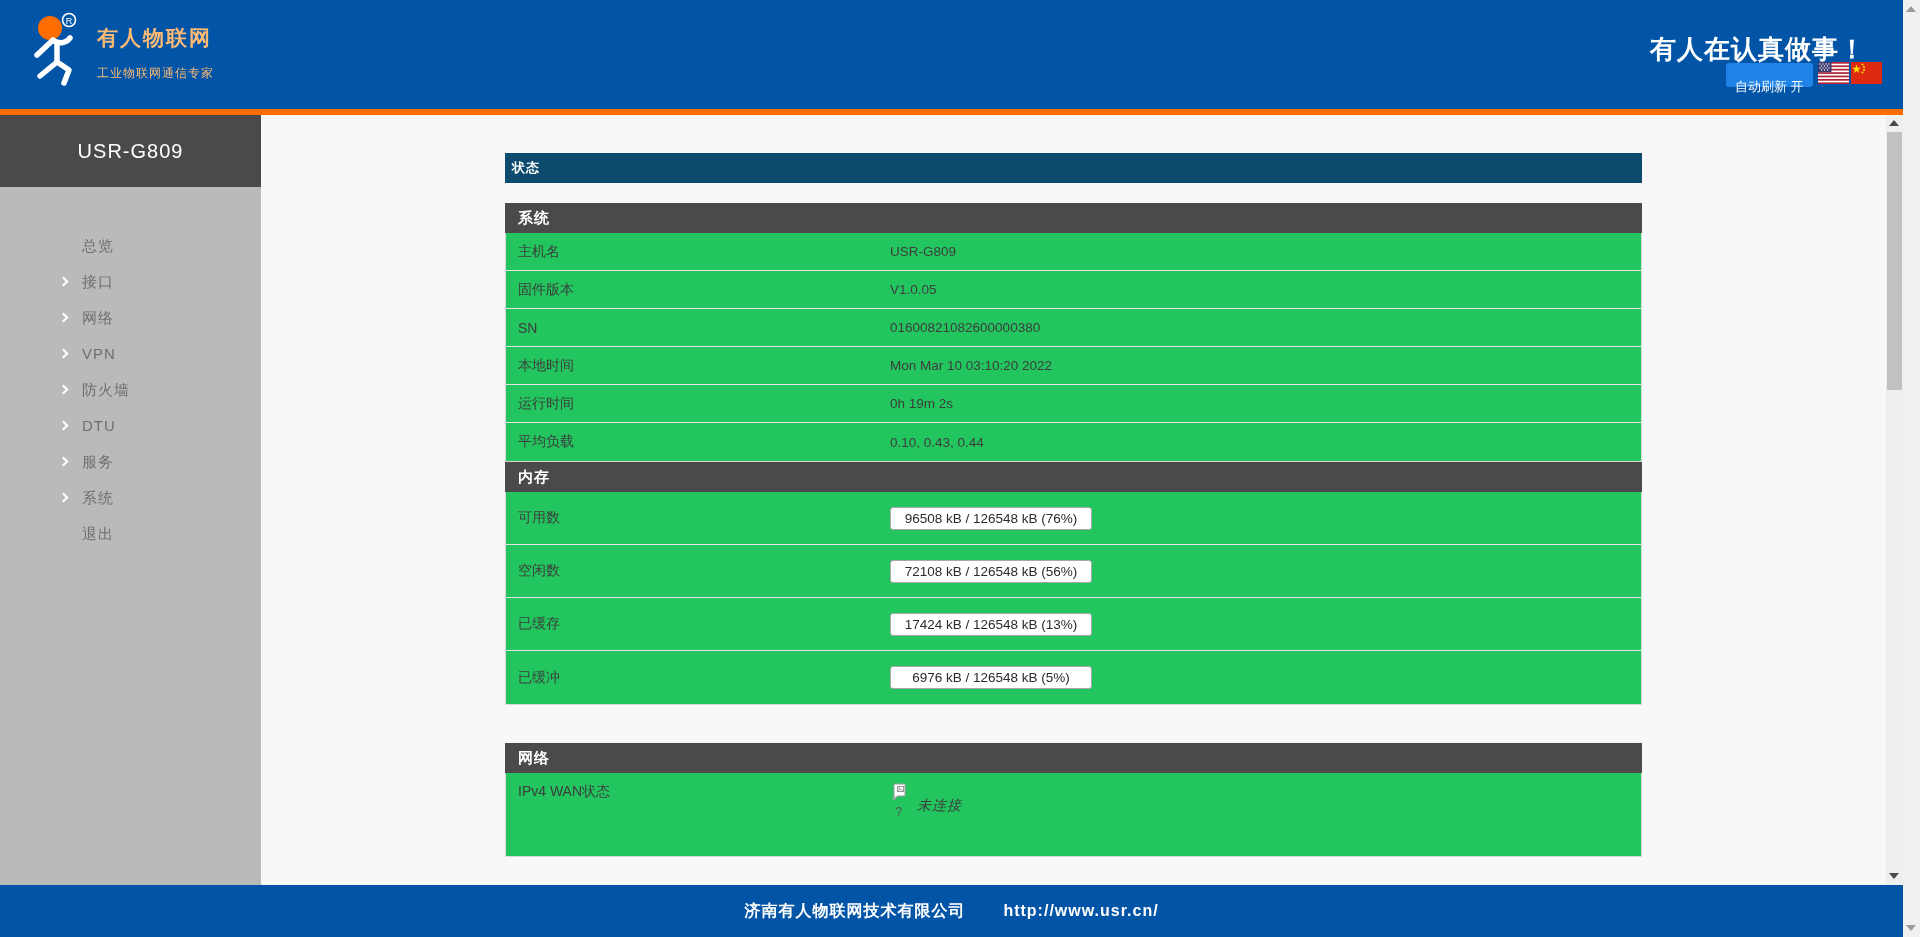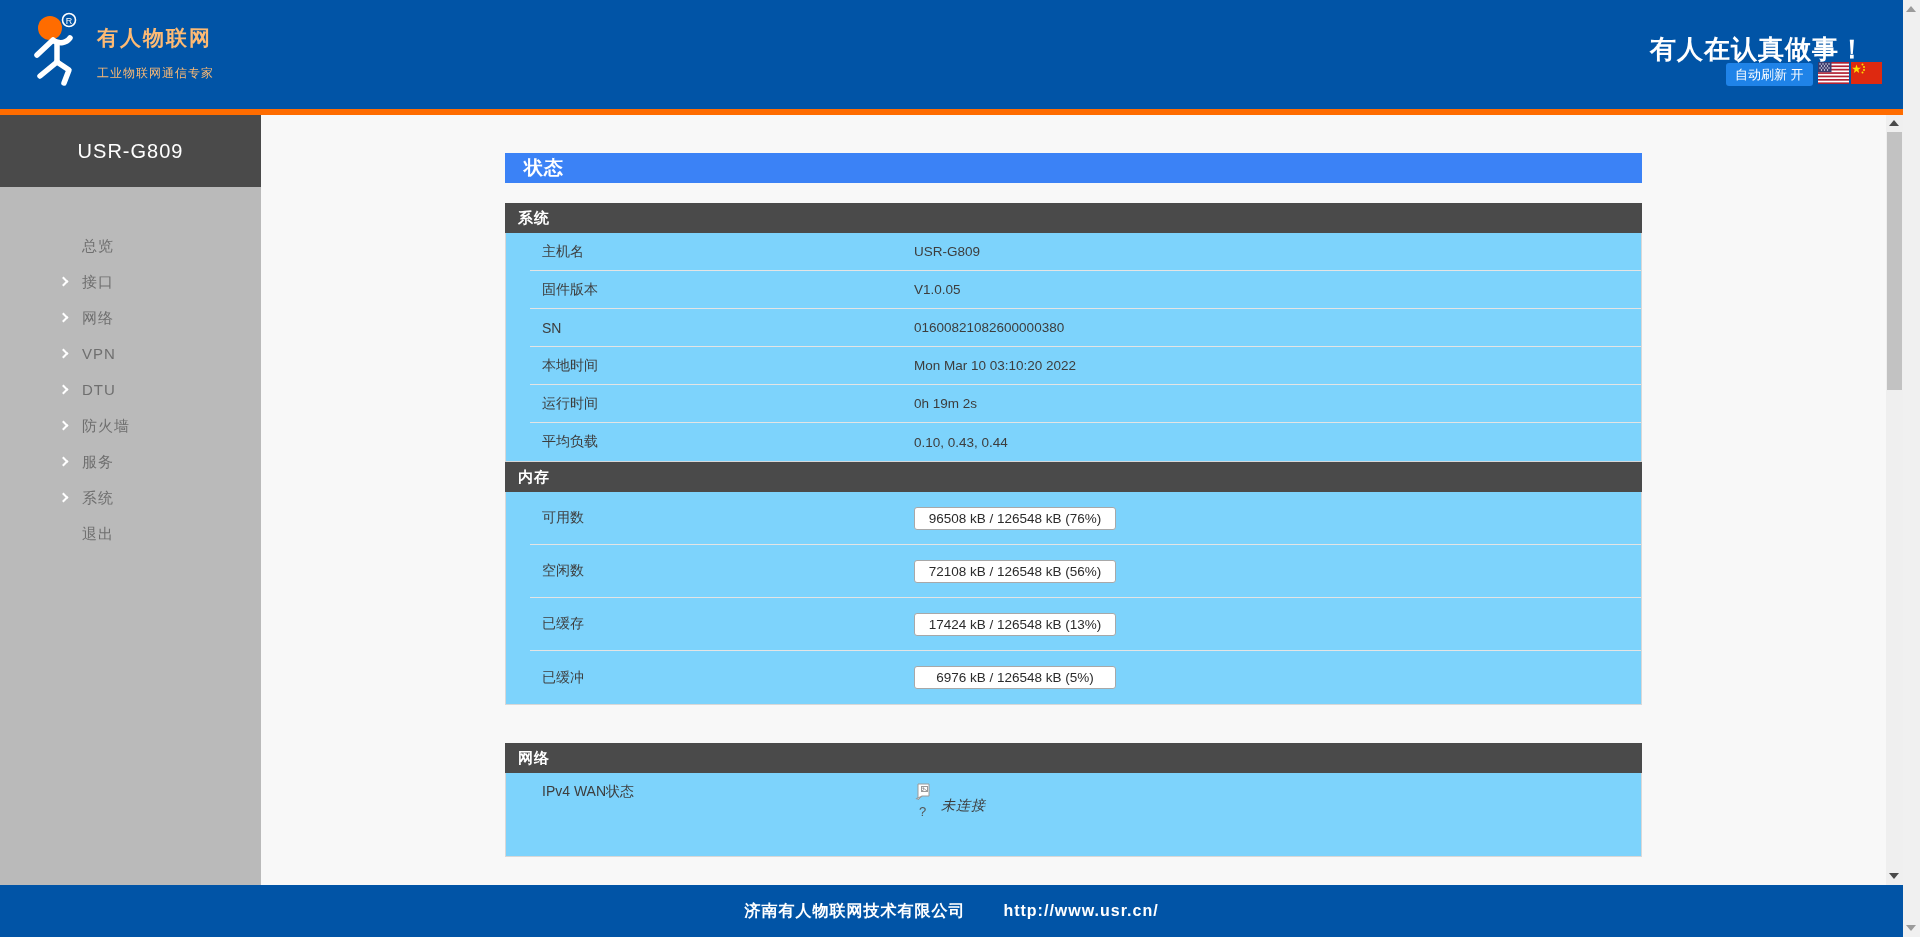--- a/index.html
+++ b/index.html
@@ -8,42 +8,42 @@
   #screen { position:relative; width:1920px; height:937px; overflow:hidden; background:#f8f8f8; }
 
   
   .topbar { position:absolute; left:0; top:0; width:1903px; height:109px; background:#0154a6; }
   .accent-line { position:absolute; left:0; top:109px; width:1903px; height:6px; background:#ff6c00; }
   .logo-wrap { position:absolute; left:24px; top:10px; width:62px; height:90px; }
   .brand-block { position:absolute; left:97px; top:24px; color:#fdba74; }
   .brand-title { font-size:21px; font-weight:bold; letter-spacing:2px; }
   .brand-tagline { font-size:12px; margin-top:13px; letter-spacing:1px; }
   .slogan { position:absolute; top:32px; left:1650px; width:220px; color:#ffffff; font-size:26px; font-weight:bold; letter-spacing:1px; white-space:nowrap; }
-  .auto-refresh-btn { position:absolute; left:1726px; top:63px; height:23px; padding:0 9px; background:#1f83e8; color:#ffffff; font-size:13px; line-height:23px; border:none; border-radius:3px; cursor:pointer; white-space:nowrap; }
+  .auto-refresh-btn { position:absolute; left:1726px; top:63px; height:23px; padding:12px 9px; background:#1f83e8; color:#ffffff; font-size:13px; line-height:23px; border:none; border-radius:3px; cursor:pointer; white-space:nowrap; }
   .flag { position:absolute; top:62px; width:31px; height:22px; cursor:pointer; }
   .flag-us { left:1818px; }
   .flag-cn { left:1851px; }
 
   
   .sidebar { position:absolute; left:0; top:115px; width:261px; height:770px; background:#bababa; }
   .device-block { width:261px; height:72px; background:#4a4a4a; color:#ffffff; font-size:20px; letter-spacing:1px; display:flex; align-items:center; justify-content:center; }
   .menu { list-style:none; padding-top:41px; }
   .menu li { position:relative; height:36px; line-height:36px; padding-left:82px; font-size:15px; color:#6f6f6f; cursor:pointer; letter-spacing:1px; }
   .chev { position:absolute; left:60px; top:14px; width:7px; height:7px; border-top:2px solid #ffffff; border-right:2px solid #ffffff; transform:rotate(45deg); }
 
   
   .main { position:absolute; left:261px; top:115px; width:1625px; height:770px; background:#f8f8f8; overflow:hidden; }
   .content-col { position:absolute; left:244px; top:0; width:1137px; }
-  .page-title-bar { margin-top:38px; height:30px; background:#3b82f6; color:#ffffff; font-size:19px; font-weight:bold; line-height:30px; padding-left:19px; letter-spacing:1px; }
+  .page-title-bar { margin-top:38px; height:30px; background:#0c4a6e; color:#ffffff; font-size:13px; font-weight:bold; line-height:30px; padding-left:7px; letter-spacing:1px; }
   .section-header { height:30px; background:#4a4a4a; color:#ffffff; font-size:15px; font-weight:bold; line-height:30px; padding-left:13px; letter-spacing:1px; }
   .sh-system { margin-top:20px; }
   .sh-memory { }
   .sh-network { margin-top:38px; }
   .sh-partial { margin-top:30px; }
-  .info-table { background:#7dd3fc; border:1px solid #d8d8d8; border-top:none;padding-left:24px; }
+  .info-table { background:#22c55e; border:1px solid #d8d8d8; border-top:none; }
   .info-row { position:relative; border-bottom:1px solid #e4e4e4; }
   .info-row:last-child { border-bottom:none; }
   .sys-row { height:38px; }
   .mem-row { height:53px; }
   .net-row { height:83px; }
   .row-label { position:absolute; left:12px; top:0; bottom:0; display:flex; align-items:center; font-size:14px; color:#3d3d3d; }
   .row-value { position:absolute; left:384px; top:0; bottom:0; display:flex; align-items:center; font-size:13.5px; color:#3d3d3d; }
   .mem-bar { position:relative; width:202px; height:23px; border:1px solid #a8a8a8; border-radius:3px; background:#ffffff; overflow:hidden; }
   .mem-fill { height:100%; background:#c9c9c9; }
   .mem-text { position:absolute; left:0; top:0; width:100%; height:100%; text-align:center; line-height:21px; font-size:13.5px; color:#2b2b2b; white-space:nowrap; }
@@ -135,22 +135,22 @@
   </div>
   <div class="accent-line"></div>
 
   <div class="sidebar">
     <div class="device-block">USR-G809</div>
     <ul class="menu">
       <li><span>总览</span></li>
       <li><span class="chev"></span><span>接口</span></li>
       <li><span class="chev"></span><span>网络</span></li>
       <li><span class="chev"></span><span>VPN</span></li>
+      <li><span class="chev"></span><span>防火墙</span></li>
       <li><span class="chev"></span><span>DTU</span></li>
-      <li><span class="chev"></span><span>防火墙</span></li>
       <li><span class="chev"></span><span>服务</span></li>
       <li><span class="chev"></span><span>系统</span></li>
       <li><span>退出</span></li>
     </ul>
   </div>
 
   <div class="main">
     <div class="content-col">
 
       <div class="page-title-bar">状态</div>

